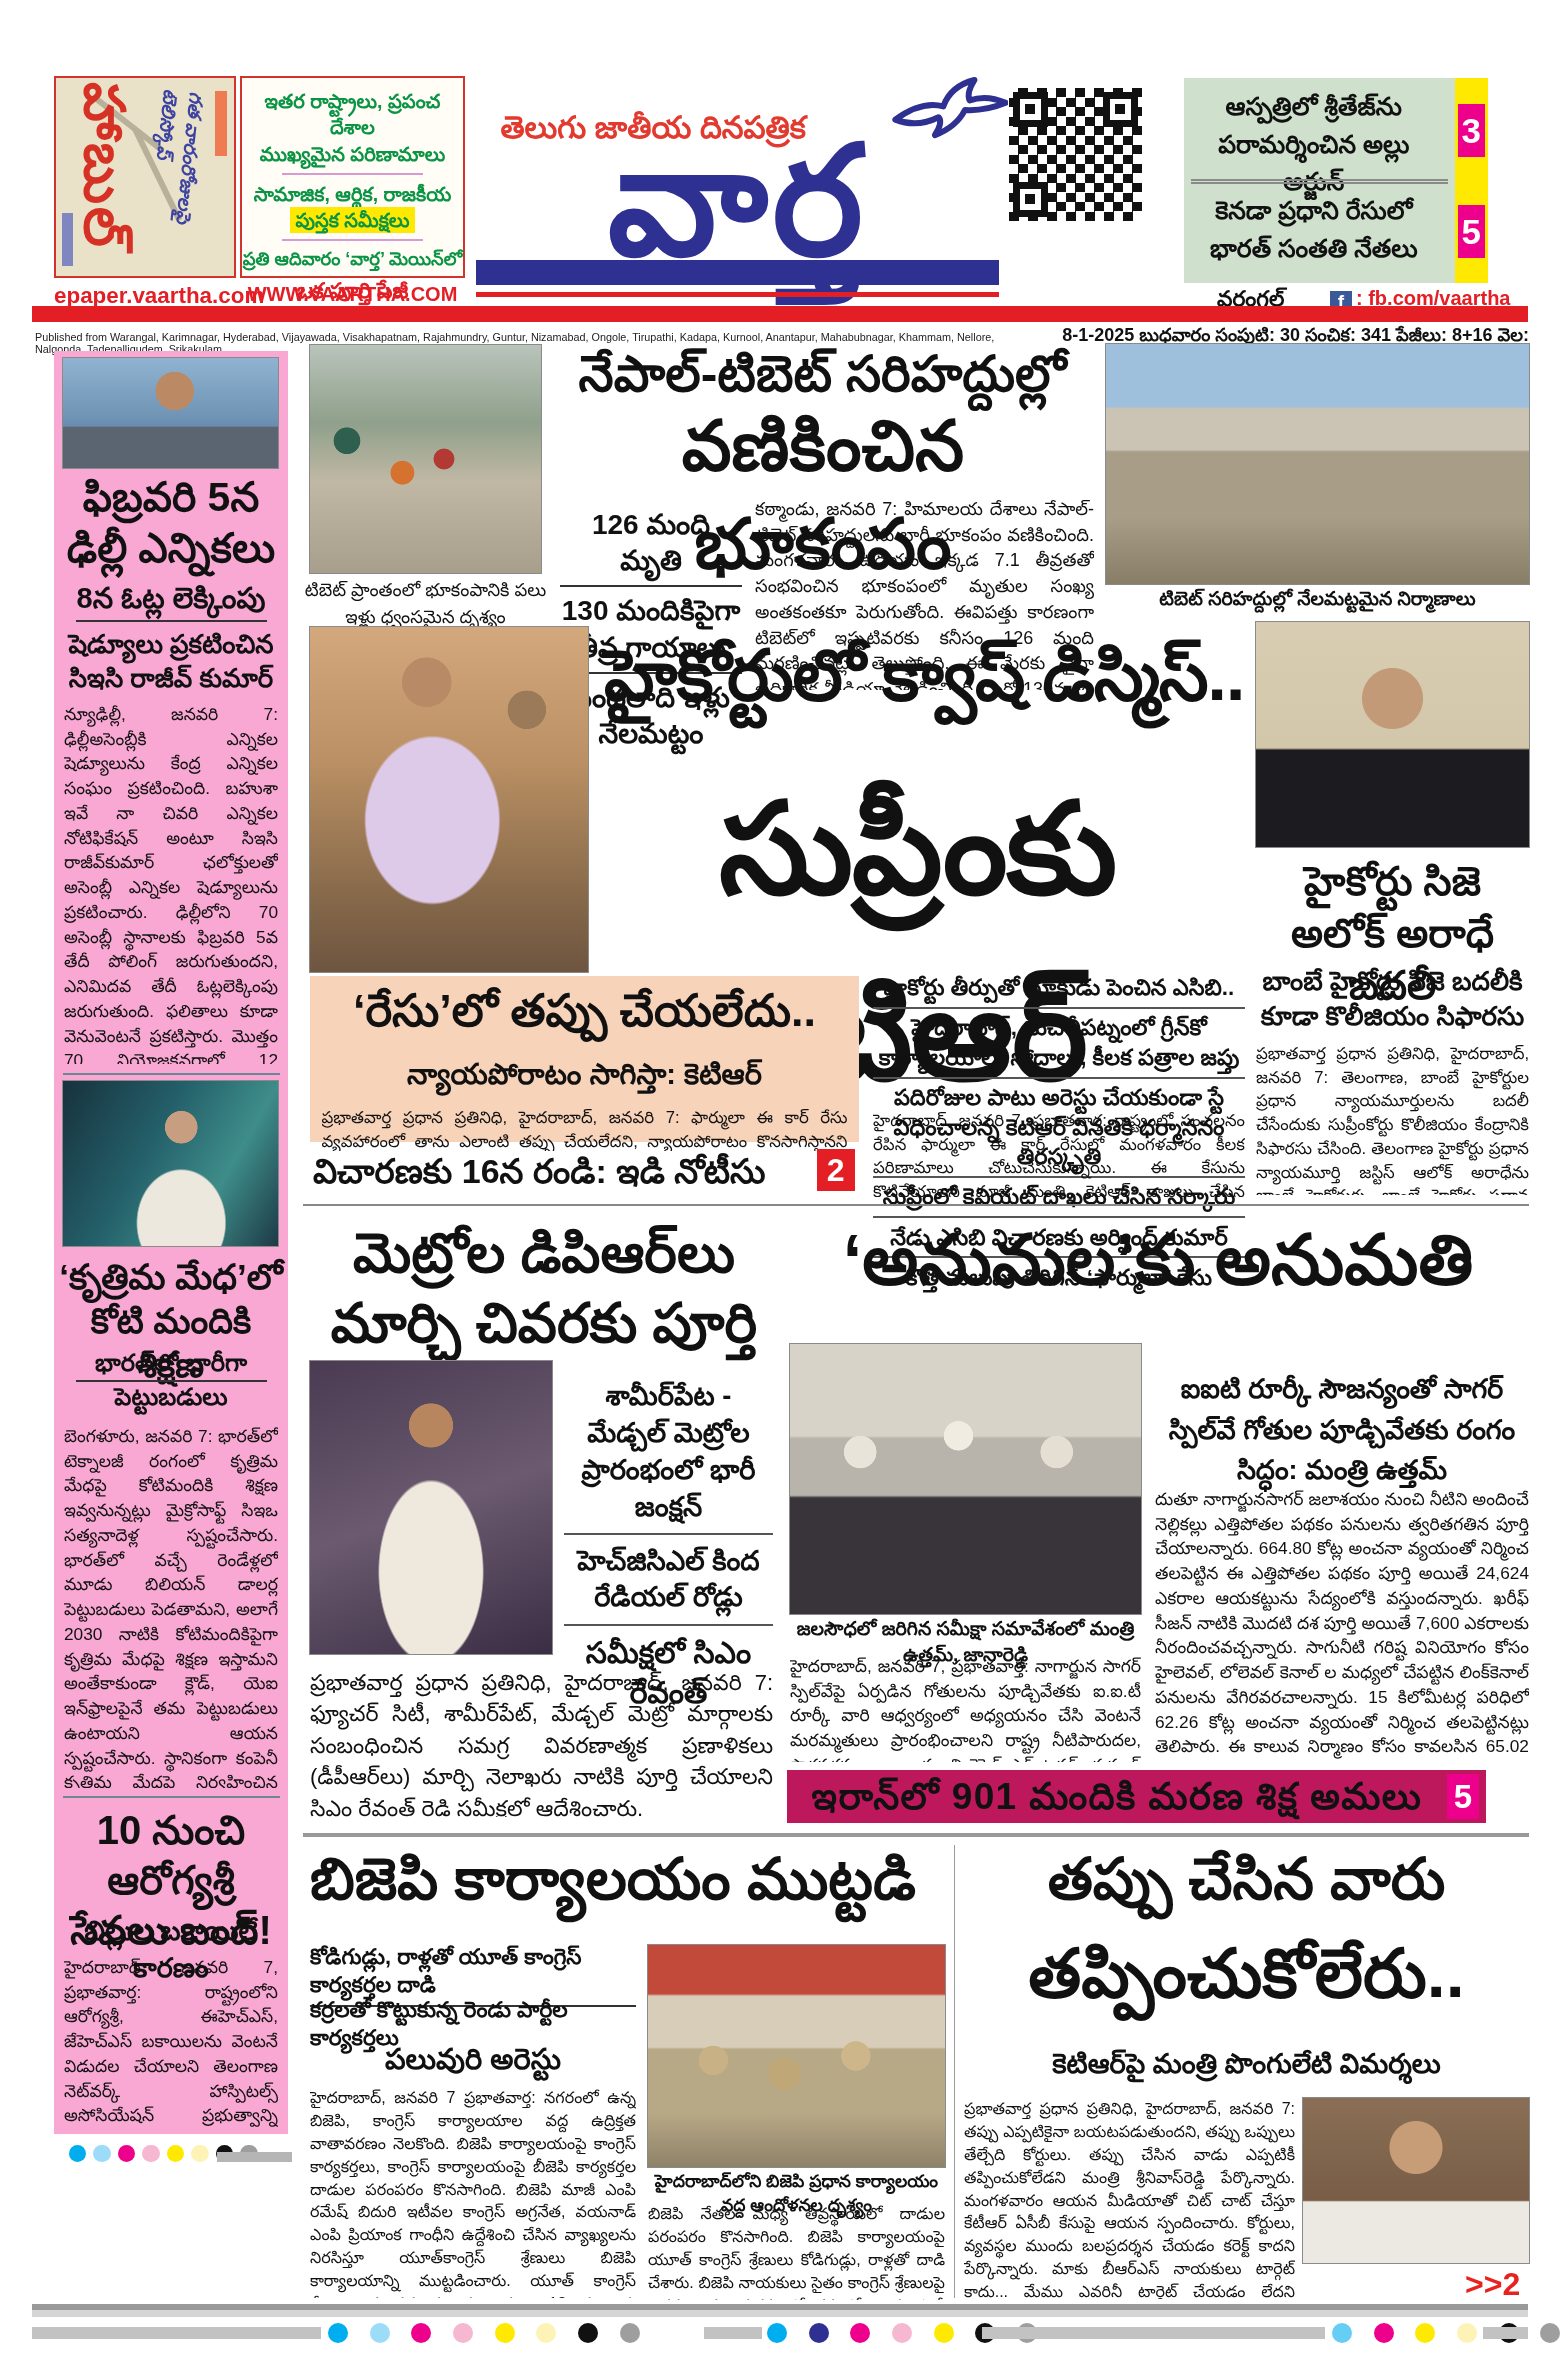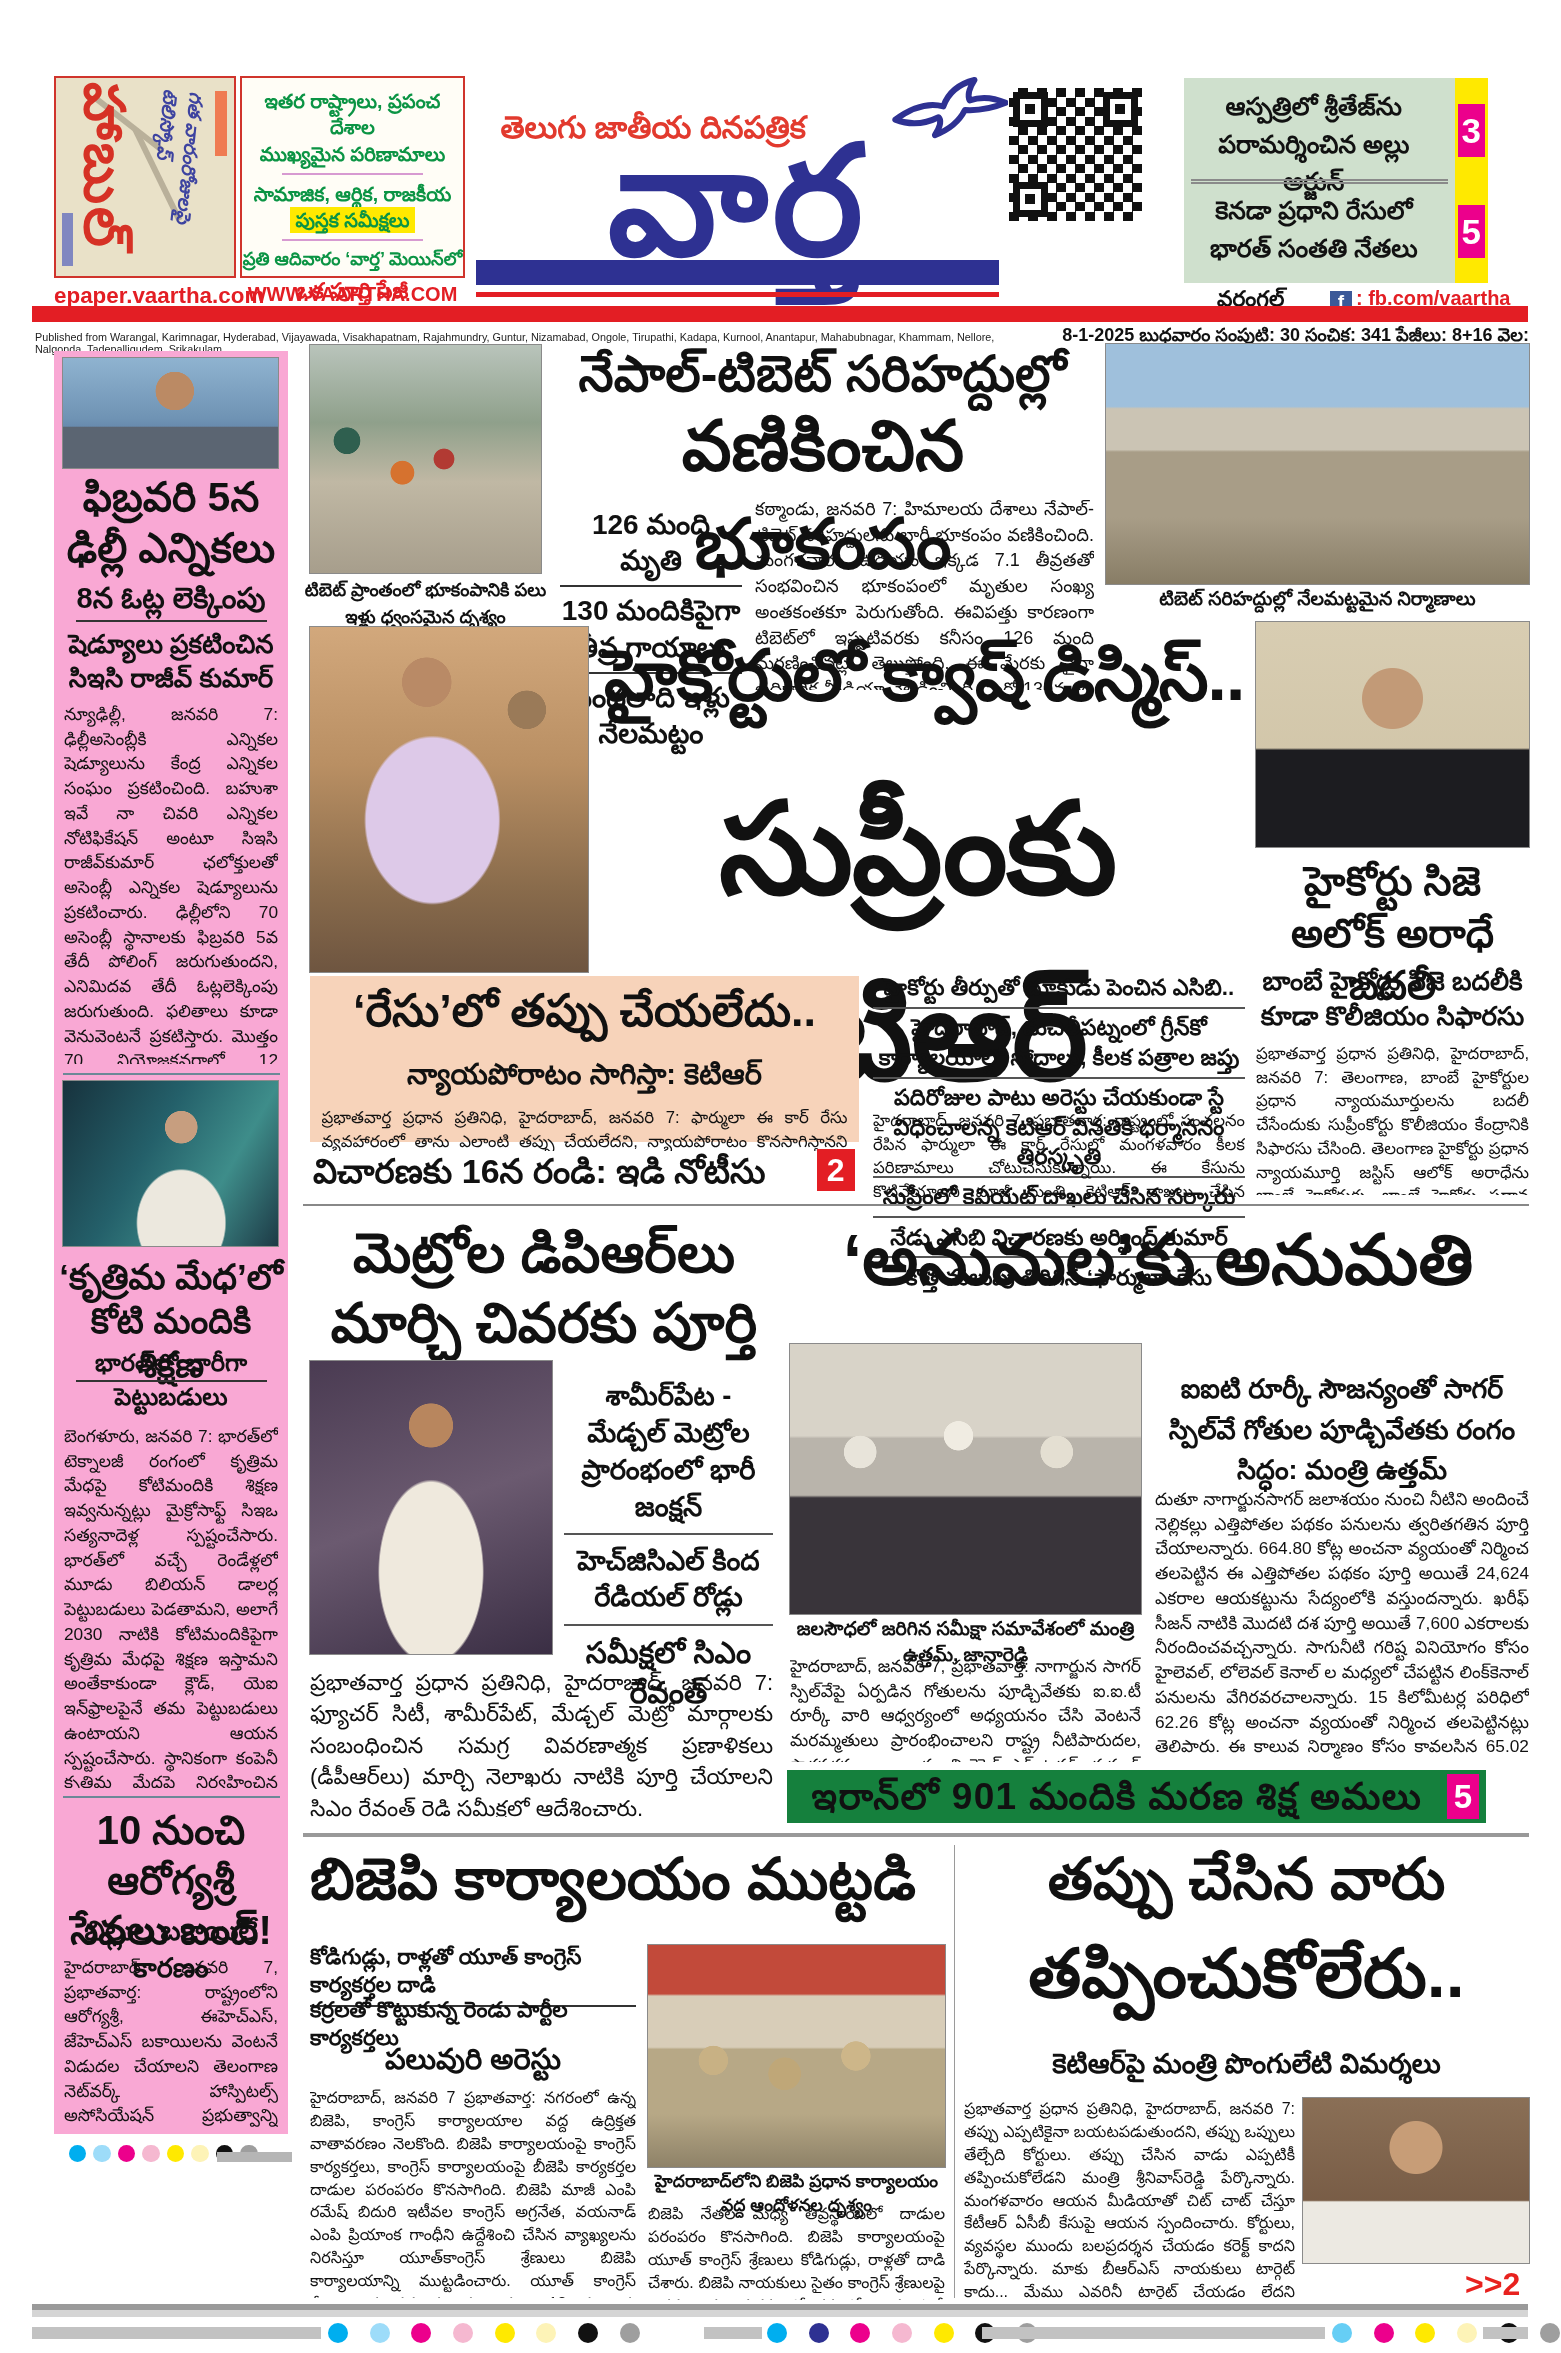--- a/index.html
+++ b/index.html
@@ -70,21 +70,21 @@
                radial-gradient(ellipse at 55% 86%,#ece8de 0 26%,transparent 27%),
                linear-gradient(120deg,#17323d,#24606a 40%,#3e8d8a 70%,#1d3a46);}
   .lbody{font-size:17.3px;line-height:1.43;text-align:justify;}
   .ldiv{left:8.7px;width:217px;height:2.2px;background:#6c8896;}
   
   #qphL{left:310px;top:345px;width:231px;height:228px;
     background:radial-gradient(circle at 16% 42%,#2f5f4f 0 13px,transparent 13.7px),
                radial-gradient(circle at 40% 56%,#d6722f 0 11.5px,transparent 12.3px),
                radial-gradient(circle at 58% 50%,#b23a33 0 10px,transparent 10.8px),
                linear-gradient(180deg,#b9c4bb 0%,#8fa08b 34%,#c0b8a4 60%,#a79e8c 100%);}
-  #qcapL{left:303px;top:577px;width:245px;font-size:18px;font-weight:bold;text-align:center;line-height:1.5;}
+  #qcapL{left:303px;top:577px;width:245px;font-size:18px;font-weight:normal;text-align:center;line-height:1.5;}
   #qh1{left:570px;top:345px;width:505px;font-size:50px;font-weight:bold;text-align:center;}
   #qh2{left:556px;top:406px;width:534px;font-size:70px;font-weight:bold;text-align:center;}
   #qpts{left:560px;top:501px;width:182px;}
   .qpt{font-size:28px;font-weight:bold;text-align:center;line-height:1.3;padding:5.8px 0;border-bottom:2.9px solid #333;}
   .qpt:last-child{border-bottom:none;}
   #qbody{left:755px;top:497px;width:339px;height:193px;font-size:18px;}
   #qphR{left:1106px;top:344px;width:423px;height:240px;
     background:linear-gradient(180deg,#9fc0dc 0 26%,#cbc4b4 27% 44%,#a89d87 45% 72%,#887d66 100%);}
   #qcapR{left:1106px;top:588px;width:423px;font-size:19px;font-weight:bold;text-align:center;}
 
@@ -136,21 +136,21 @@
     background:radial-gradient(circle at 20% 40%,#e8e4da 0 16px,transparent 16.6px),
                radial-gradient(circle at 48% 34%,#f0ece2 0 14.4px,transparent 15px),
                radial-gradient(circle at 76% 40%,#e4dfd2 0 16px,transparent 16.6px),
                linear-gradient(180deg,#d8d3c8 0 34%,#b9b4ab 35% 56%,#39343a 57% 100%);}
   #acap{left:790px;top:1618px;width:351px;font-size:19px;font-weight:bold;text-align:center;}
   #asub{left:1155px;top:1369px;width:374px;font-size:27px;font-weight:bold;text-align:center;line-height:1.5;}
   #abodyR{left:1155px;top:1487px;width:374px;height:273px;font-size:17.3px;}
   #abodyL{left:790px;top:1654px;width:351px;height:108px;font-size:17.3px;}
 
   
-  #iran{left:787px;top:1770px;width:699px;height:53px;background:#15803d;}
+  #iran{left:787px;top:1770px;width:699px;height:53px;background:#be185d;}
   #iran .it{position:absolute;left:24.5px;top:5.8px;font-size:37px;font-weight:bold;letter-spacing:1.4px;}
   #iran .ip{position:absolute;right:7.2px;top:4.3px;width:32px;height:45px;background:#ec008c;color:#fff;
      font-size:33px;font-weight:bold;text-align:center;line-height:45px;}
 
   
   #bdiv{left:303px;top:1833px;width:1226px;height:3.6px;background:#999;}
   #vdiv{left:954px;top:1845px;width:1.4px;height:453px;background:#9a9a9a;}
   #bjph1{left:310px;top:1845px;width:637px;font-size:58px;font-weight:bold;}
   #bjs1{left:310px;top:1943px;width:326px;font-size:21.7px;font-weight:bold;line-height:1.3;padding-bottom:5.8px;border-bottom:2.2px solid #333;}
   #bjs2{left:310px;top:1996px;width:326px;font-size:21.7px;font-weight:bold;line-height:1.3;}

